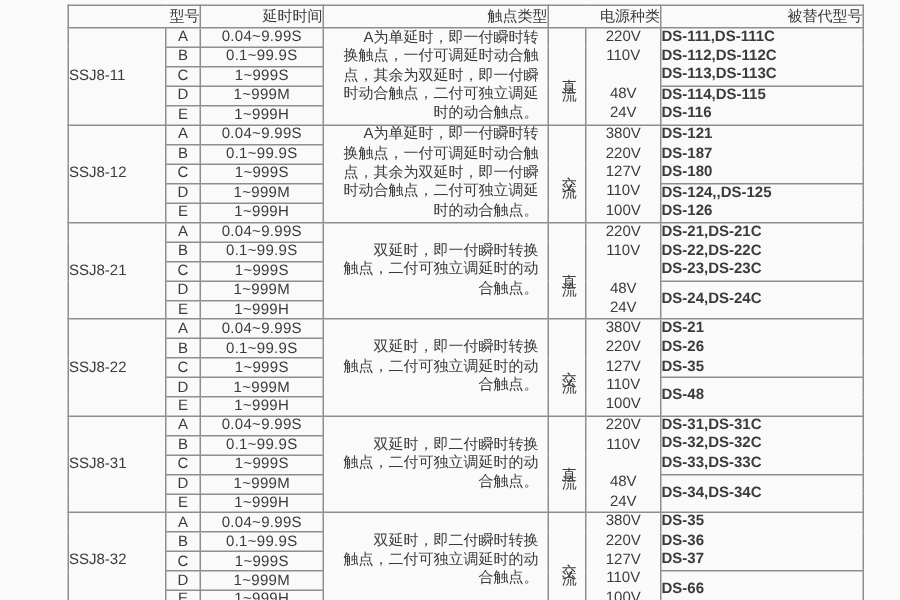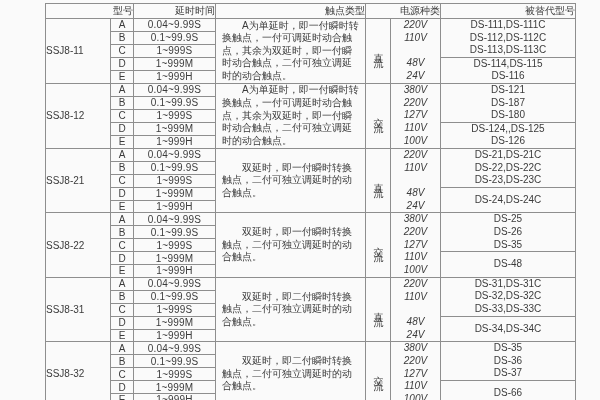--- a/index.html
+++ b/index.html
@@ -34,31 +34,31 @@
     color:#3b3b3b;
     overflow:hidden;
   }
   thead tr { height:14px; }
   tbody tr { height:12.7px; }
   th { text-align:right; }
   .c-model  { }
   .c-letter { text-align:center; }
   .c-delay  { text-align:center; letter-spacing:0.2px; }
   .c-contact{ vertical-align:middle; padding:0 6px; }
-  .contact-text { text-indent:2em; line-height:12.6px; text-align:left; }
+  .contact-text { text-indent:2em; line-height:12.6px; text-align:right; }
   .c-ptype  { text-align:center; vertical-align:middle; }
   .vert-text{
     display:inline-block;
     writing-mode:vertical-rl;
     text-orientation:upright;
     letter-spacing:5px;
   }
   .c-volt   { vertical-align:top; text-align:center; }
-  .volt-line{ height:12.7px; line-height:12.7px;font-style:italic; }
-  .c-repl   { text-align:center; vertical-align:middle; }
+  .volt-line{ height:12.7px; line-height:12.7px; }
+  .c-repl   { text-align:left; vertical-align:middle;font-weight:bold; }
   .repl-line{ line-height:12.6px; }
   .c-repl-bottom .repl-line:empty { display:none; }
 </style>
 </head>
 <body>
 
 <table class="spec">
   <colgroup>
     <col class="w-model">
       <col class="w-letter">
@@ -228,21 +228,21 @@
         <span class="vert-text">交流</span>
       </td>
       <td class="c-volt" rowspan="5">
         <div class="volt-line">380V</div>
         <div class="volt-line">220V</div>
         <div class="volt-line">127V</div>
         <div class="volt-line">110V</div>
         <div class="volt-line">100V</div>
       </td>
       <td class="c-repl" rowspan="3">
-        <div class="repl-line">DS-25</div>
+        <div class="repl-line">DS-21</div>
         <div class="repl-line">DS-26</div>
         <div class="repl-line">DS-35</div>
       </td>
     </tr>
     <tr>
       <td class="c-letter">B</td>
       <td class="c-delay">0.1~99.9S</td>
     </tr>
     <tr>
       <td class="c-letter">C</td>

